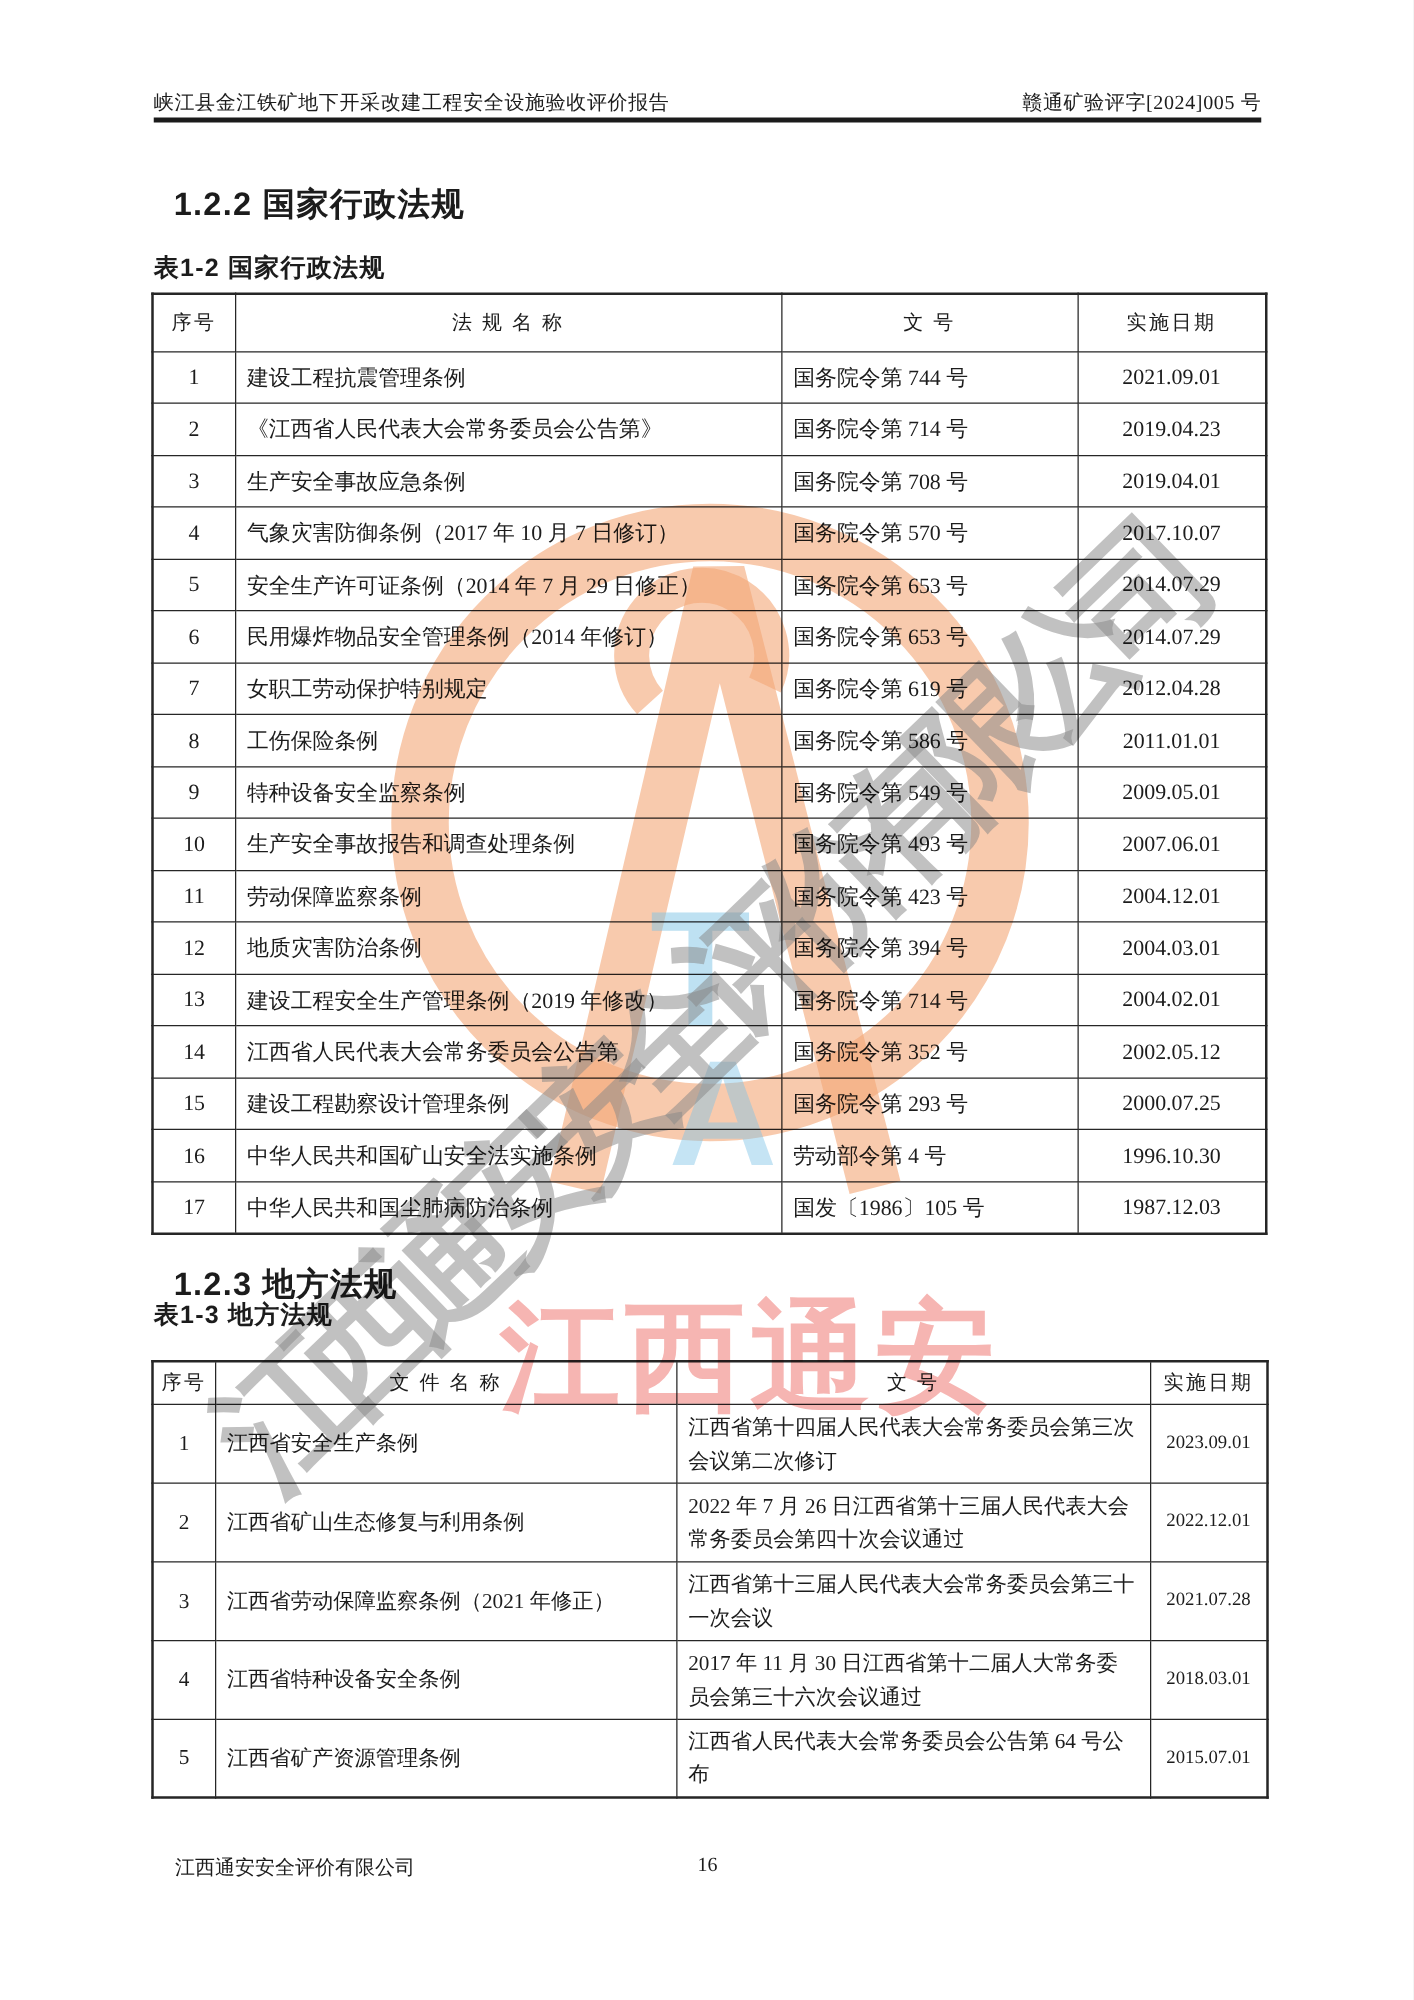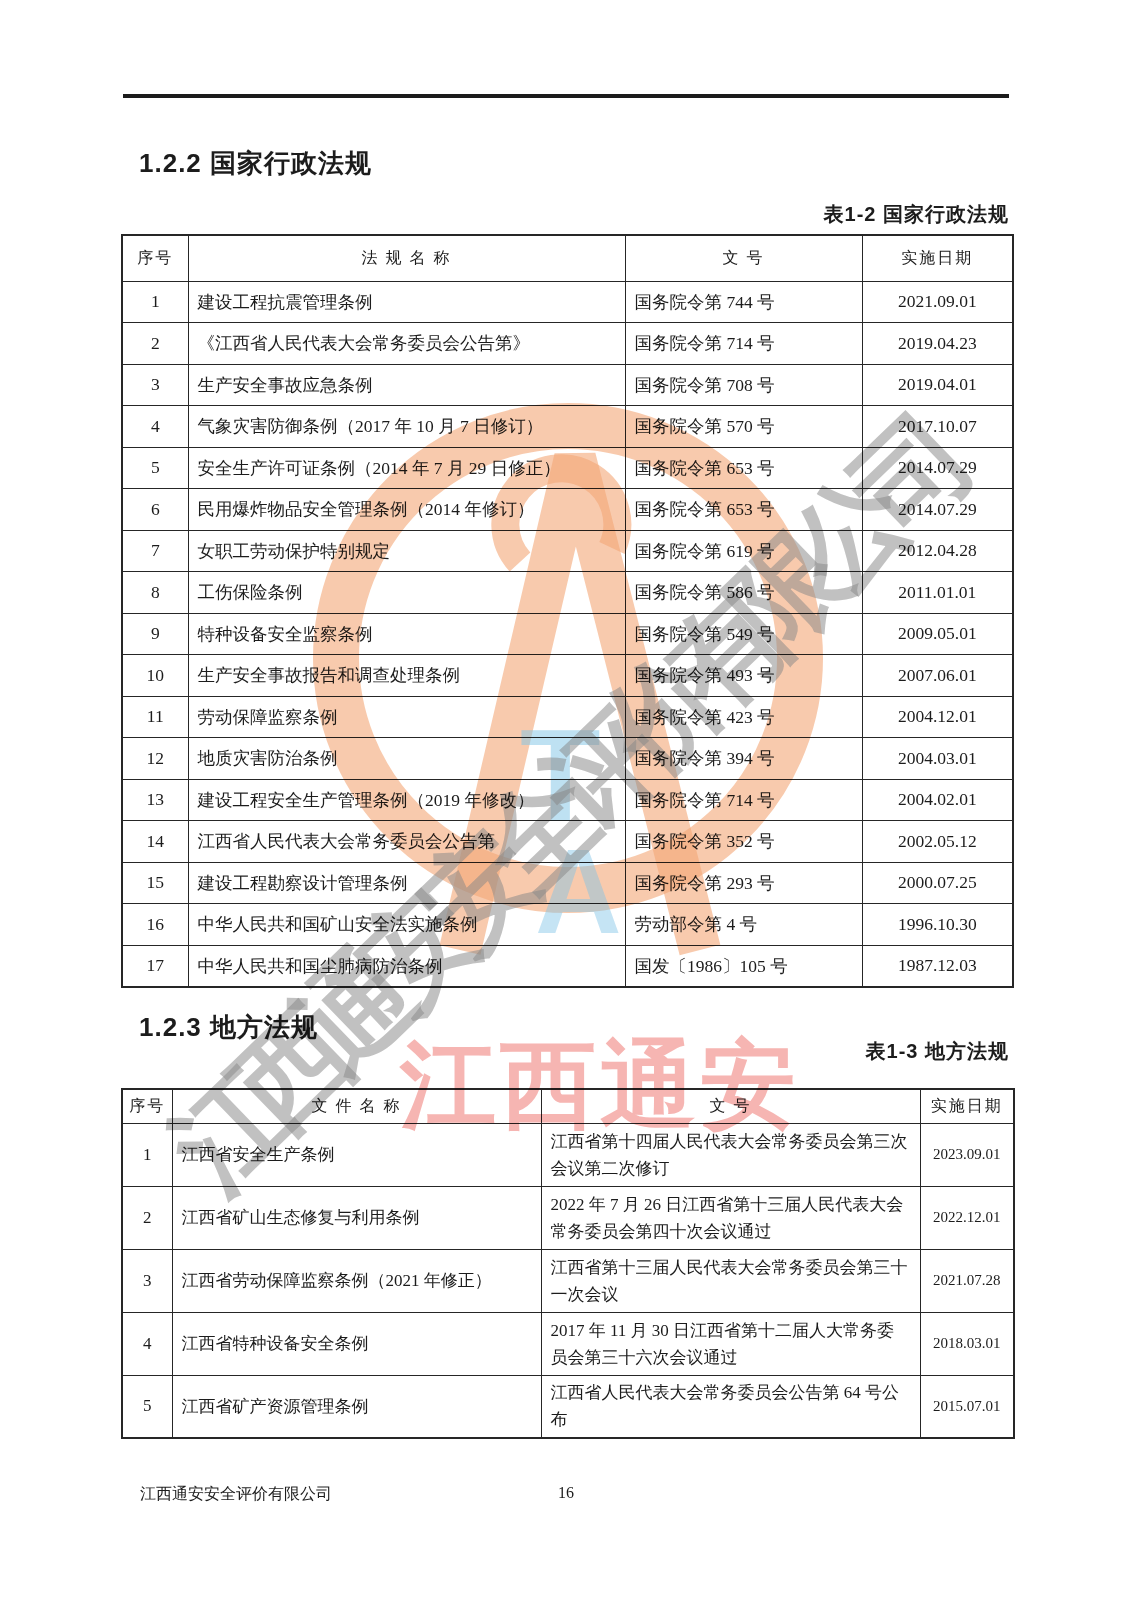--- a/index.html
+++ b/index.html
@@ -8,21 +8,21 @@
     font-family:"Liberation Serif","DejaVu Serif",serif;color:#1c1c1c;overflow:hidden;
   }
   
   .hdr{position:absolute;left:123px;top:72px;width:886px;display:flex;
        justify-content:space-between;font-size:16px;letter-spacing:.5px;}
   .hdr-rule{position:absolute;left:123px;top:94px;width:886px;height:4px;background:#1b1b1b;}
   
   .h-sec{position:absolute;left:139px;font-size:26px;font-weight:700;
          font-family:"Liberation Sans","DejaVu Sans",sans-serif;letter-spacing:1px;}
   #h1{top:146px;} #h2{top:1010px;}
-  .cap{position:absolute;left:123px;width:886px;text-align:right;font-size:20px;font-weight:700;
+  .cap{position:absolute;left:123px;width:886px;text-align:left;font-size:20px;font-weight:700;
        font-family:"Liberation Sans","DejaVu Sans",sans-serif;letter-spacing:1px;}
   #cap1{top:201px;} #cap2{top:1038px;}
   
   table{border-collapse:collapse;table-layout:fixed;position:absolute;background:transparent;}
   table, table td, table th{border:1px solid #262626;}
   table{border-width:2px;}
   th{font-weight:400;font-size:16px;letter-spacing:2px;}
   td{font-size:17.5px;}
   td.c0{text-align:center;}
   td.c1,td.c2{text-align:left;padding:0 9px;margin-left:48px;}
@@ -50,20 +50,24 @@
               color:rgba(136,136,136,.52);white-space:nowrap;
               transform:rotate(-44deg);transform-origin:0 0;}
   .wm-t{left:520px;top:700px;font-size:132px;font-weight:700;color:rgba(126,196,230,.5);}
   .wm-a{left:535px;top:822px;font-size:120px;font-weight:700;color:rgba(126,196,230,.45);}
 </style>
 </head>
 <body>
 
 <div class="page">
 
+  <div class="hdr">
+    <span>峡江县金江铁矿地下开采改建工程安全设施验收评价报告</span>
+    <span>赣通矿验评字[2024]005 号</span>
+  </div>
   <div class="hdr-rule"></div>
 
   <div class="h-sec" id="h1">1.2.2 国家行政法规</div>
   <div class="cap" id="cap1">表1-2  国家行政法规</div>
   <table id="table1">
       <colgroup>
         <col style="width: 66px;">
         <col style="width: 437px;">
         <col style="width: 237px;">
         <col style="width: 151px;">

